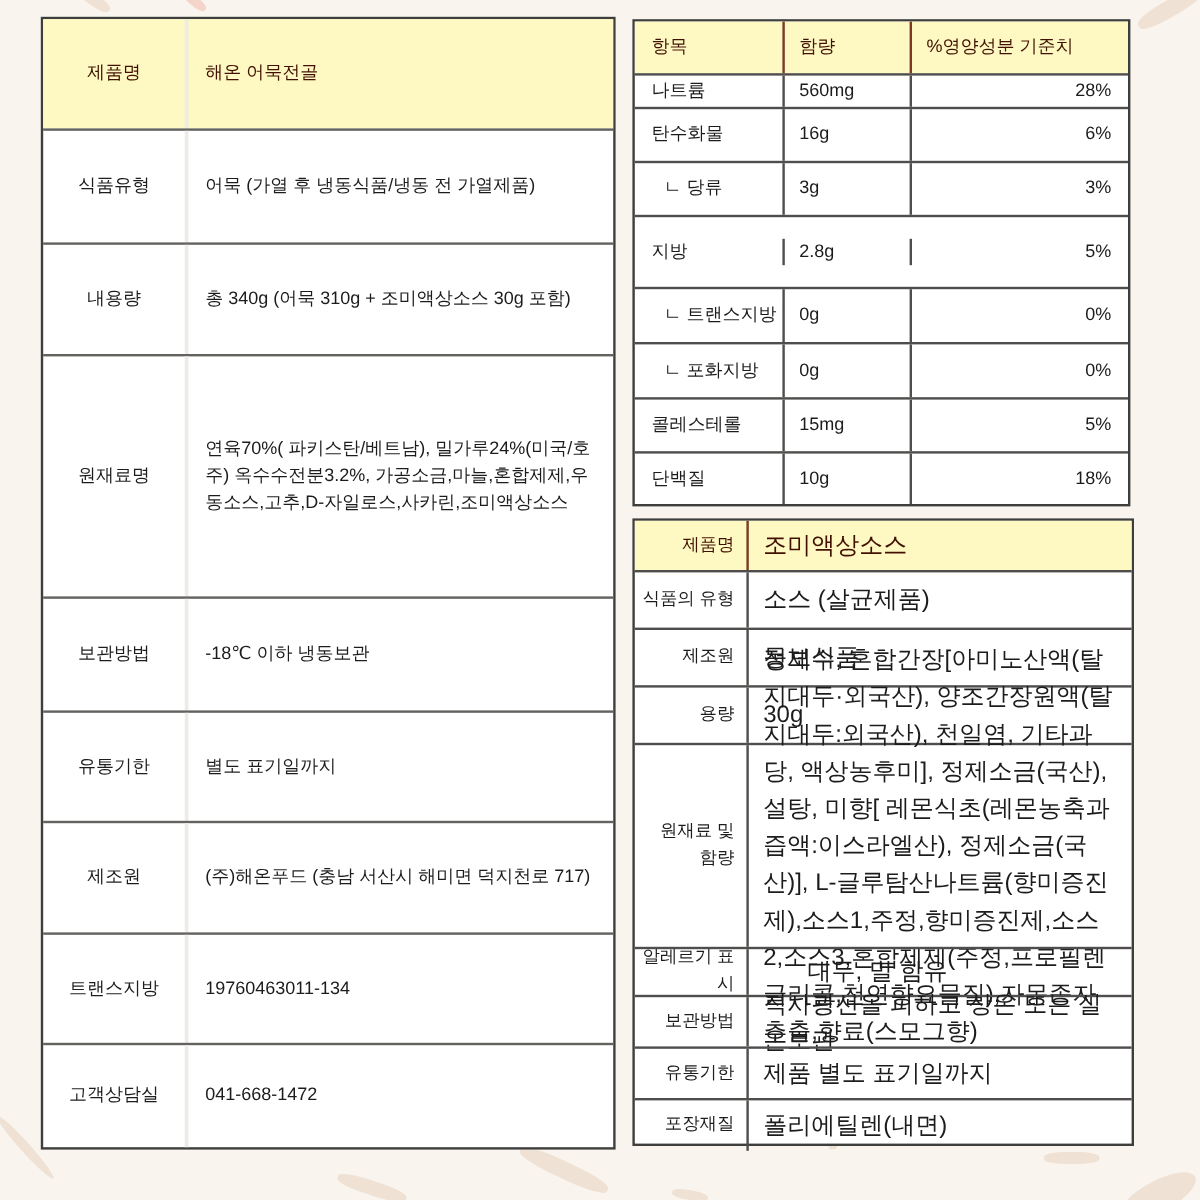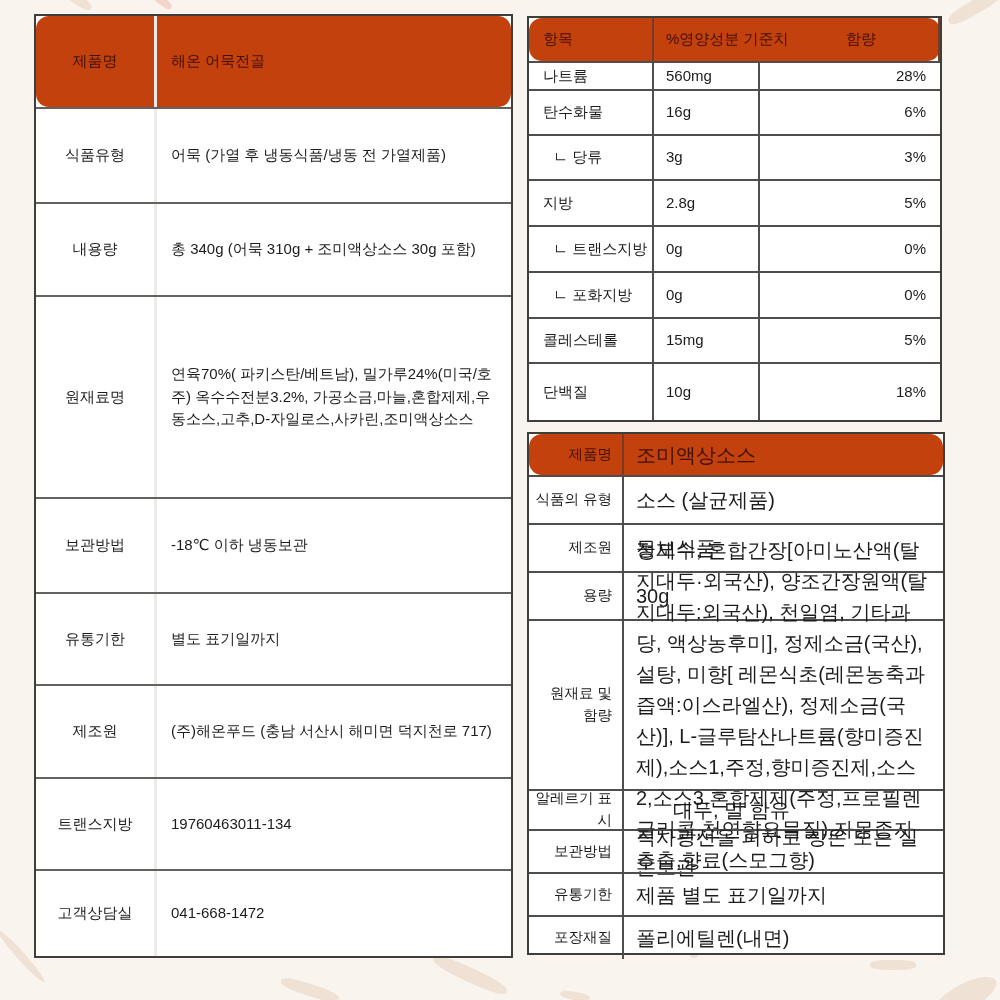--- a/index.html
+++ b/index.html
@@ -14,21 +14,21 @@
   .deco.pink{background:#F2B3A6;}
   
   .tbl{position:absolute;background:#fff;border:2px solid #3E3E3C;box-sizing:border-box;}
   .row{display:flex;box-sizing:border-box;border-top:2px solid #63625F;}
   .row:first-child{border-top:none;}
   .cell{box-sizing:border-box;display:flex;align-items:center;font-size:15px;line-height:1.5;}
   
   #product-table{left:34px;top:14px;width:479px;height:944px;display:flex;flex-direction:column;}
   #product-table .label{width:121px;justify-content:center;text-align:center;border-right:3px solid #EDEBE7;flex:none;padding:0 4px;}
   #product-table .value{flex:1;padding:8px 14px;}
-  .hdr{background:#c2410c;color:#411000;border-radius:13px;}
+  .hdr{background:#fef9c3;color:#411000;}
   
   #nutrition-table{left:527px;top:16px;width:415px;height:406px;display:flex;flex-direction:column;}
   #nutrition-table .row{border-top:2px solid #4F4E4C;}
   #nutrition-table .row:first-child{border-top:none;}
   #nutrition-table .c1{width:125px;flex:none;padding:0 0 0 14px;border-right:2px solid #4F4E4C;}
   #nutrition-table .c2{width:106px;flex:none;padding:0 0 0 12px;border-right:2px solid #4F4E4C;}
   #nutrition-table .c3{flex:1;justify-content:flex-end;padding:0 14px 0 0;}
   #nutrition-table .sub .c1{padding-left:24px;}
   
   #sauce-table{left:527px;top:432px;width:418px;height:523px;display:flex;flex-direction:column;}
@@ -87,39 +87,39 @@
   </div>
   <div class="row" style="flex:1;">
     <div class="cell label">고객상담실</div>
     <div class="cell value">041-668-1472</div>
   </div>
 </div>
 
 <div class="tbl" id="nutrition-table">
   <div class="row hdr" style="height:43px;flex:none;">
     <div class="cell c1" style="border-right-color:#7A3A26;">항목</div>
+    <div class="cell c2" style="border-right-color:#7A3A26;">함량</div>
     <div class="cell c3" style="justify-content:flex-start;padding-left:12px;">%영양성분 기준치</div>
-    <div class="cell c2" style="border-right-color:#7A3A26;">함량</div>
   </div>
   <div class="row" style="height:28px;flex:none;">
     <div class="cell c1">나트륨</div>
     <div class="cell c2">560mg</div>
     <div class="cell c3">28%</div>
   </div>
   <div class="row" style="height:45px;flex:none;">
     <div class="cell c1">탄수화물</div>
     <div class="cell c2">16g</div>
     <div class="cell c3">6%</div>
   </div>
   <div class="row sub" style="height:45px;flex:none;">
     <div class="cell c1">ㄴ 당류</div>
     <div class="cell c2">3g</div>
     <div class="cell c3">3%</div>
   </div>
-  <div class="row" style="height:46px;flex:none;">
+  <div class="row" style="height:60px;flex:none;align-items:center;">
     <div class="cell c1">지방</div>
     <div class="cell c2">2.8g</div>
     <div class="cell c3">5%</div>
   </div>
   <div class="row sub" style="height:46px;flex:none;">
     <div class="cell c1">ㄴ 트랜스지방</div>
     <div class="cell c2">0g</div>
     <div class="cell c3">0%</div>
   </div>
   <div class="row sub" style="height:46px;flex:none;">

